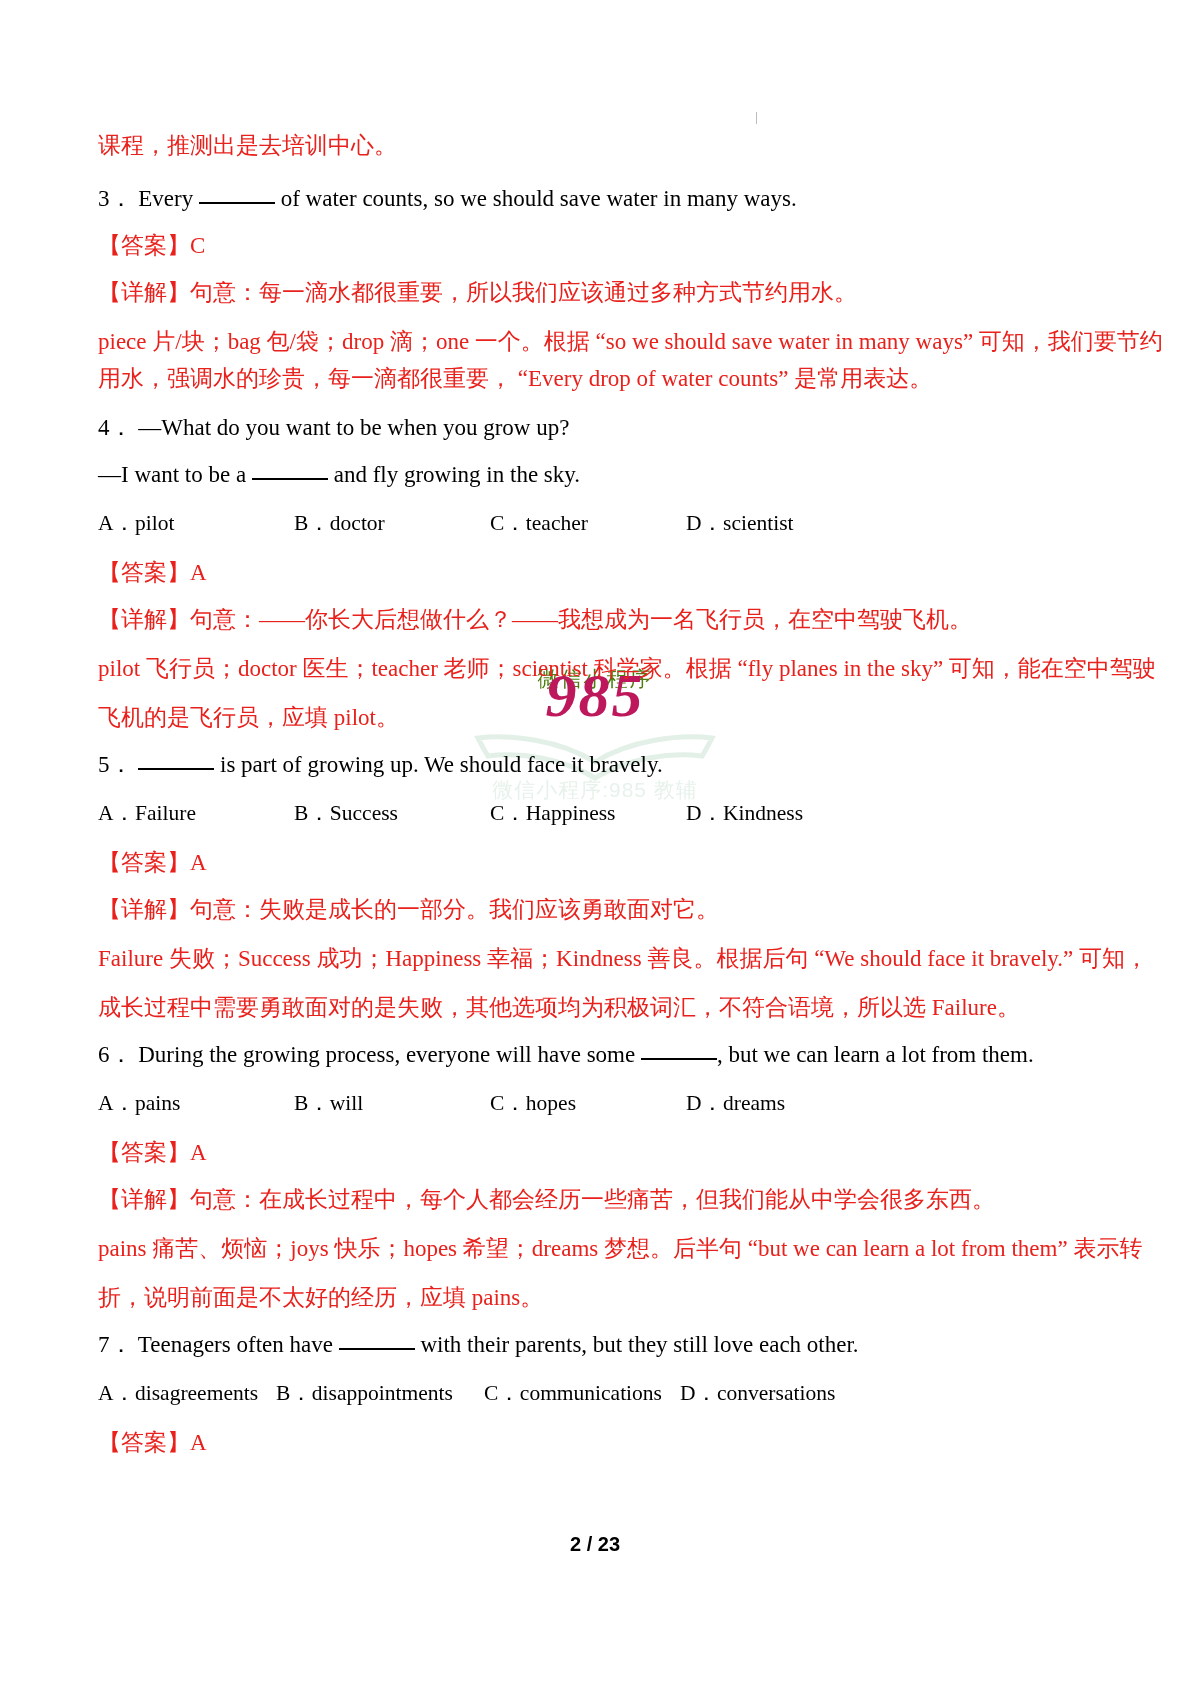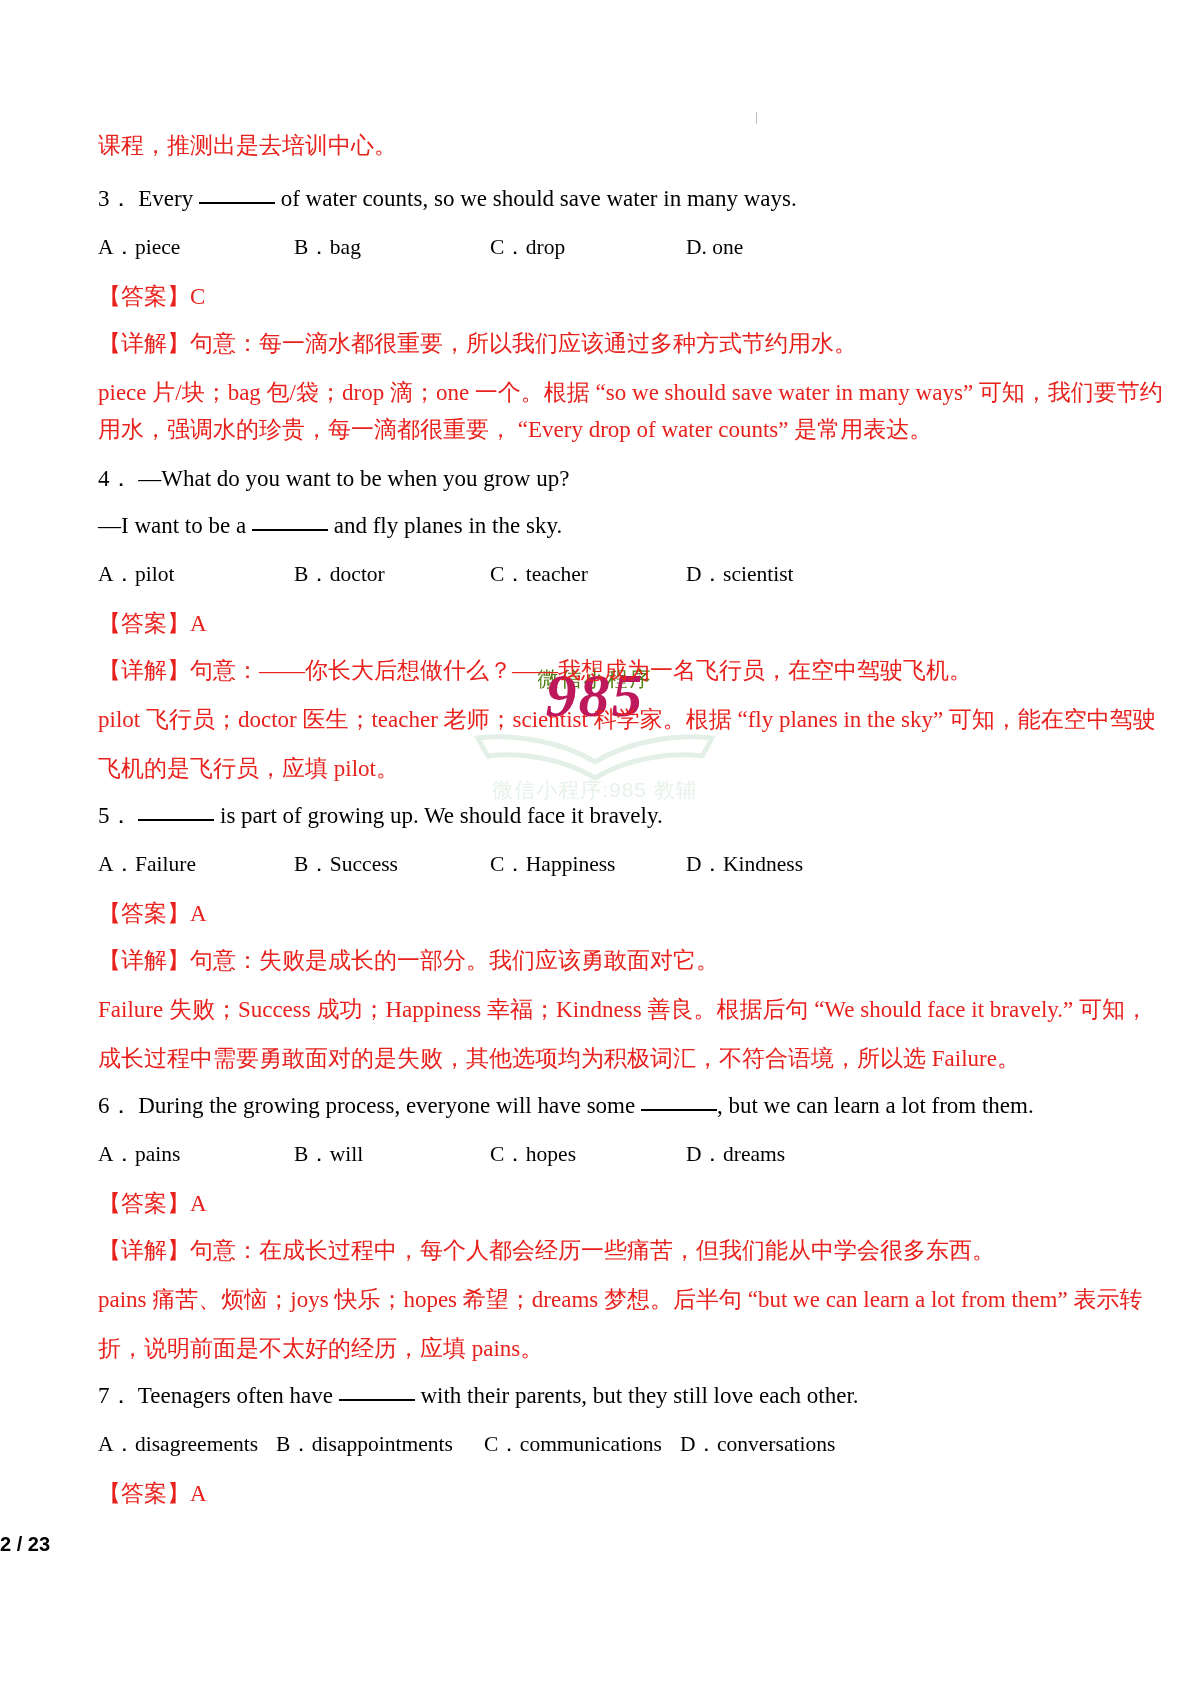--- a/index.html
+++ b/index.html
@@ -103,21 +103,21 @@
     color: #000;
   }
   .opts span.opt {
     display: inline-block;
   }
   .footer {
     position: absolute;
     left: 0;
     top: 1533px;
     width: 1190px;
-    text-align: left;
+    text-align: center;
     font-family: "Liberation Sans", sans-serif;
     font-weight: bold;
     font-size: 20px;
     color: #000;
     z-index: 3;
   }
   .tickmark {
     position: absolute;
     left: 756px;
     top: 112px;
@@ -148,44 +148,41 @@
     <div class="line red" style="margin-top:14px;">
       <span>课程，推测出是去培训中心。</span>
     </div>
 
     <div class="line" style="margin-top:30px;">
       <span>3．</span>
       <span>Every</span>
       <span class="blank" style="width:76px;"></span>
       <span>of water counts, so we should save water in many ways.</span>
     </div>
-    <div class="opts" style="margin-top:22px;">
-      <span class="opt" style="width:196px;"><span>A．</span><span>piece</span></span><span class="opt" style="width:196px;"><span>B．</span><span>bag</span></span><span class="opt" style="width:196px;"><span>C．</span><span>drop</span></span><span class="opt"><span>D.</span> <span>one</span></span>
-    </div>
     <div class="line red" style="margin-top:24px;">
       <span>【答案】</span><span>C</span>
     </div>
     <div class="line red" style="margin-top:24px;">
       <span>【详解】</span><span>句意：每一滴水都很重要，所以我们应该通过多种方式节约用水。</span>
     </div>
     <div class="line red" style="margin-top:26px;">
       <span>piece 片/块；bag 包/袋；drop 滴；one 一个。根据 “so we should save water in many ways” 可知，我们要节约</span>
     </div>
     <div class="line red" style="margin-top:14px;">
       <span>用水，强调水的珍贵，每一滴都很重要， “Every drop of water counts” 是常用表达。</span>
     </div>
 
     <div class="line" style="margin-top:26px;">
       <span>4．</span>
       <span>—What do you want to be when you grow up?</span>
     </div>
     <div class="line" style="margin-top:24px;">
       <span>—I want to be a</span>
       <span class="blank" style="width:76px;"></span>
-      <span>and fly planes in the sky.</span>
+      <span>and fly growing in the sky.</span>
     </div>
     <div class="opts" style="margin-top:22px;">
       <span class="opt" style="width:196px;"><span>A．</span><span>pilot</span></span><span class="opt" style="width:196px;"><span>B．</span><span>doctor</span></span><span class="opt" style="width:196px;"><span>C．</span><span>teacher</span></span><span class="opt"><span>D．</span><span>scientist</span></span>
     </div>
     <div class="line red" style="margin-top:24px;">
       <span>【答案】</span><span>A</span>
     </div>
     <div class="line red" style="margin-top:24px;">
       <span>【详解】</span><span>句意：——你长大后想做什么？——我想成为一名飞行员，在空中驾驶飞机。</span>
     </div>

